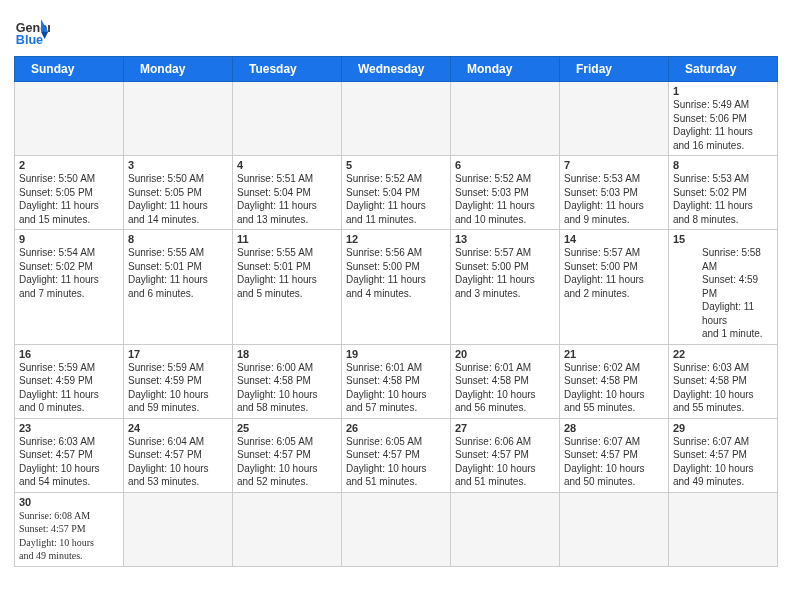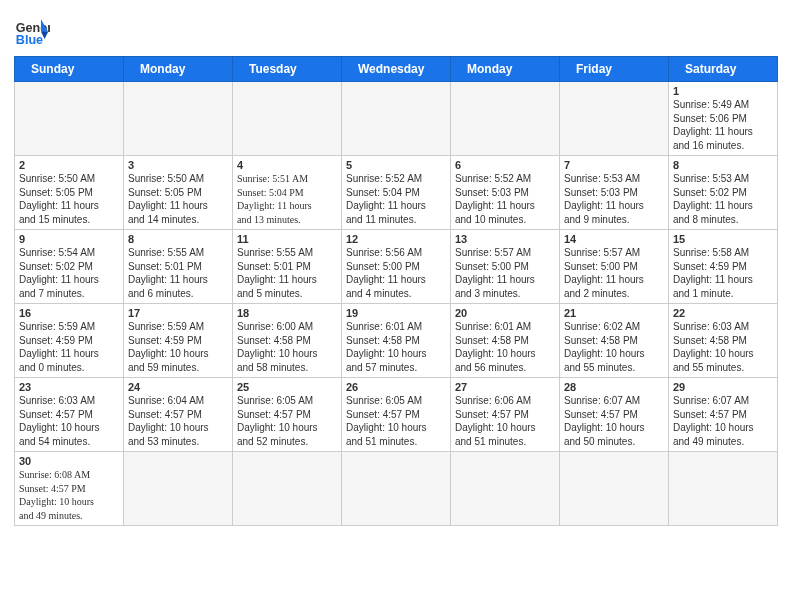--- a/index.html
+++ b/index.html
@@ -145,21 +145,21 @@
           </td>
           <td>
             <span class="day-number">3</span>
             <div class="day-info" style="white-space: pre-line;">Sunrise: 5:50 AM
 Sunset: 5:05 PM
 Daylight: 11 hours
 and 14 minutes.</div>
           </td>
           <td>
             <span class="day-number">4</span>
-            <div class="day-info" style="white-space: pre-line; font-family: Liberation Serif, serif;">Sunrise: 5:51 AM
+            <div class="day-info" style="white-space: pre-line;">Sunrise: 5:51 AM
 Sunset: 5:04 PM
 Daylight: 11 hours
 and 13 minutes.</div>
           </td>
           <td>
             <span class="day-number">5</span>
             <div class="day-info" style="white-space: pre-line;">Sunrise: 5:52 AM
 Sunset: 5:04 PM
 Daylight: 11 hours
 and 11 minutes.</div>
@@ -224,21 +224,21 @@
           </td>
           <td>
             <span class="day-number">14</span>
             <div class="day-info" style="white-space: pre-line;">Sunrise: 5:57 AM
 Sunset: 5:00 PM
 Daylight: 11 hours
 and 2 minutes.</div>
           </td>
           <td>
             <span class="day-number">15</span>
-            <div class="day-info" style="white-space: pre-line;">Sunrise: 5:58 AM
+            <div class="day-info" style="white-space: pre-line; margin-left: 29px;">Sunrise: 5:58 AM
 Sunset: 4:59 PM
 Daylight: 11 hours
 and 1 minute.</div>
           </td>
         </tr>
         <tr>
           <td>
             <span class="day-number">16</span>
             <div class="day-info" style="white-space: pre-line;">Sunrise: 5:59 AM
 Sunset: 4:59 PM

